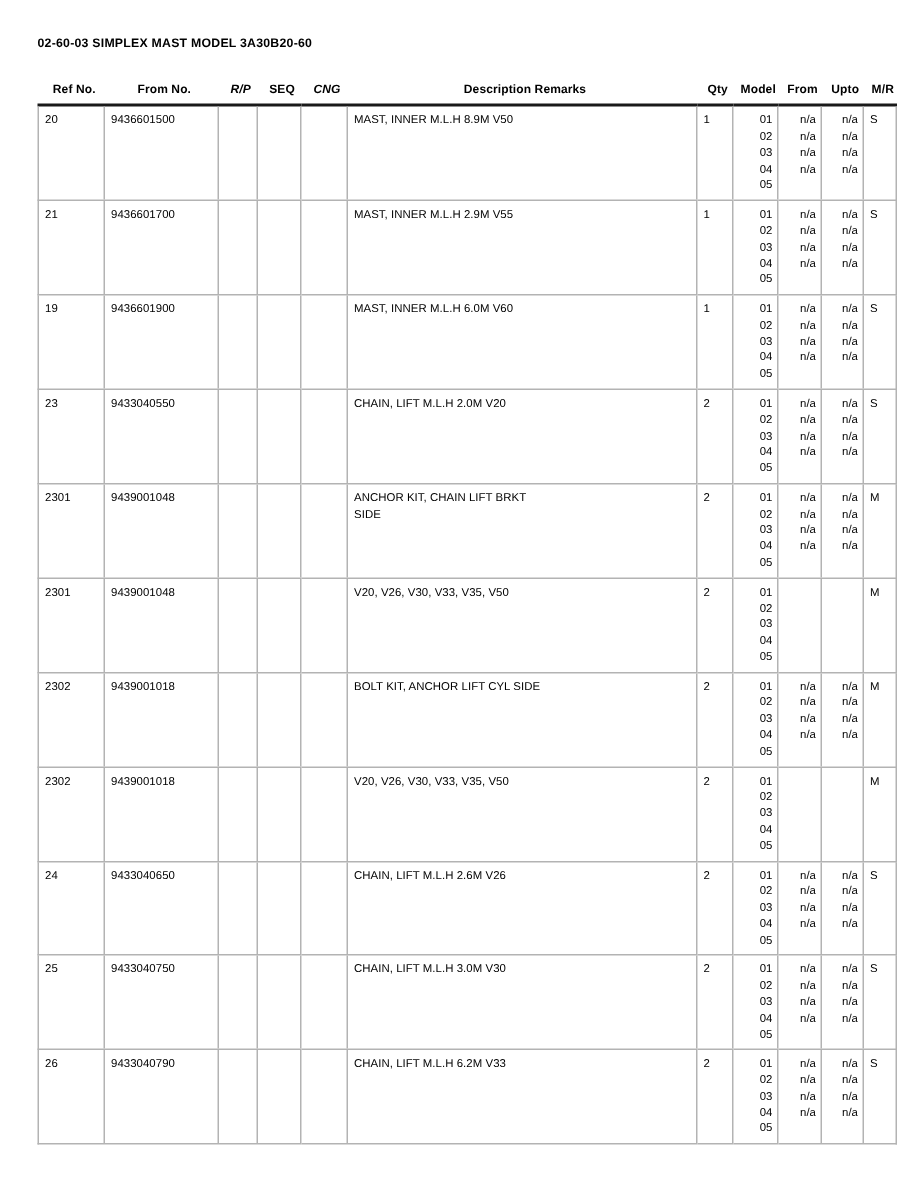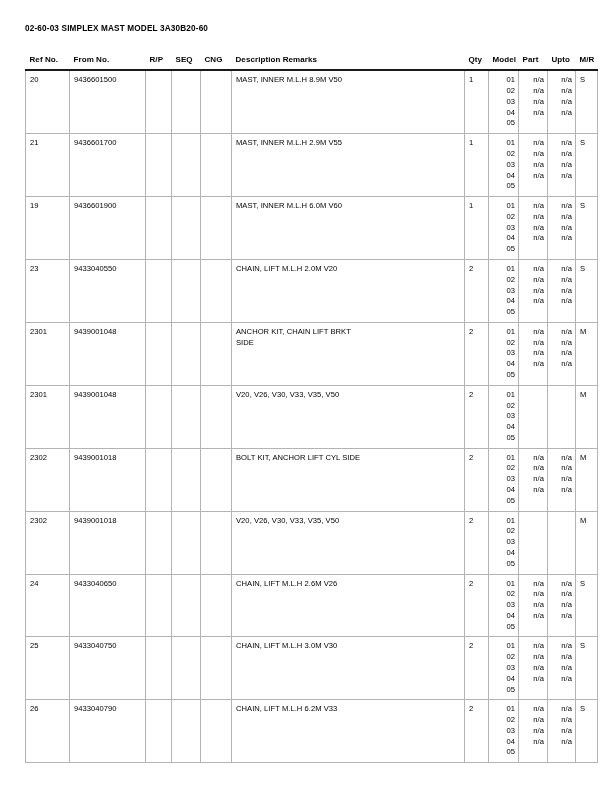--- a/index.html
+++ b/index.html
@@ -48,21 +48,21 @@
   }
   table.parts {
     border-collapse: collapse;
     width: 562px;
     table-layout: fixed;
     font-size: 7.6px;
   }
   table.parts th {
     font-size: 8px;
     font-weight: bold;
-    text-align: left;
+    text-align: center;
     padding: 0 0 5px 4px;
     border: none;
     vertical-align: bottom;
     letter-spacing: 0.01em;
   }
   thead tr.hdr-row th {
     border-bottom: 2.2px solid #1a1a1a;
   }
   table.parts td {
     border-left: 1px solid #b3b3b3;
@@ -76,23 +76,23 @@
   }
   table.parts td.last-col {
     border-right: 1px solid #b3b3b3;
   }
   table.parts tbody tr:first-child td {
     border-top: none;
   }
 
   .col-ref    { width: 44px; }
   .col-part   { width: 76px; }
-  .col-rp     { width: 26px; }
+  .col-rp     { width: 26px; font-style: italic; }
   .col-seq    { width: 29px; }
-  .col-cng    { width: 31px; }
+  .col-cng    { width: 31px; font-style: italic; }
   .col-desc   { width: 233px; }
   .col-qty    { width: 24px; }
   .col-model  { width: 30px; }
   .col-from   { width: 29px; }
   .col-upto   { width: 28px; }
   .col-mr     { width: 22px; }
 
   
   th.col-qty, th.col-model, th.col-from, th.col-upto, th.col-mr {
     padding-left: 3px;
@@ -129,21 +129,21 @@
       <thead>
         <tr class="hdr-row">
           <th class="col-ref">Ref No.</th>
           <th class="col-part">From No.</th>
           <th class="col-rp">R/P</th>
           <th class="col-seq">SEQ</th>
           <th class="col-cng">CNG</th>
           <th class="col-desc">Description Remarks</th>
           <th class="col-qty">Qty</th>
           <th class="col-model">Model</th>
-          <th class="col-from">Part</th>
+          <th class="col-from">From</th>
           <th class="col-upto">Upto</th>
           <th class="col-mr">M/R</th>
         </tr>
       </thead>
       <tbody id="parts-body">
           <tr>
             <td class="col-ref">20</td>
             <td class="col-part">9436601500</td>
             <td class="col-rp"></td>
             <td class="col-seq"></td>

